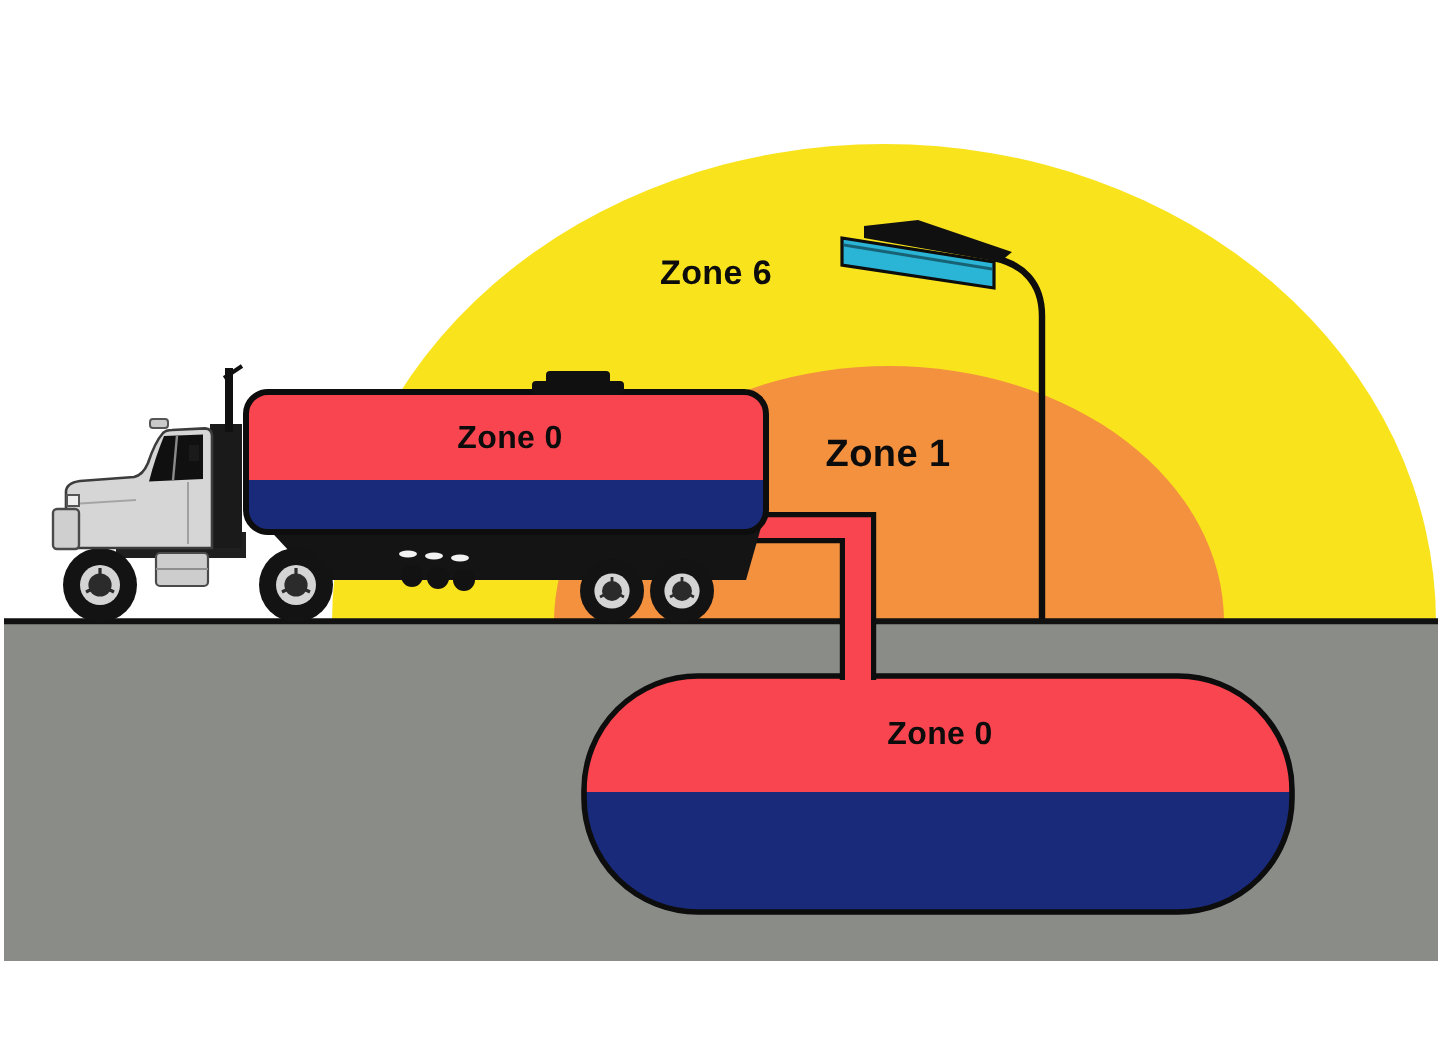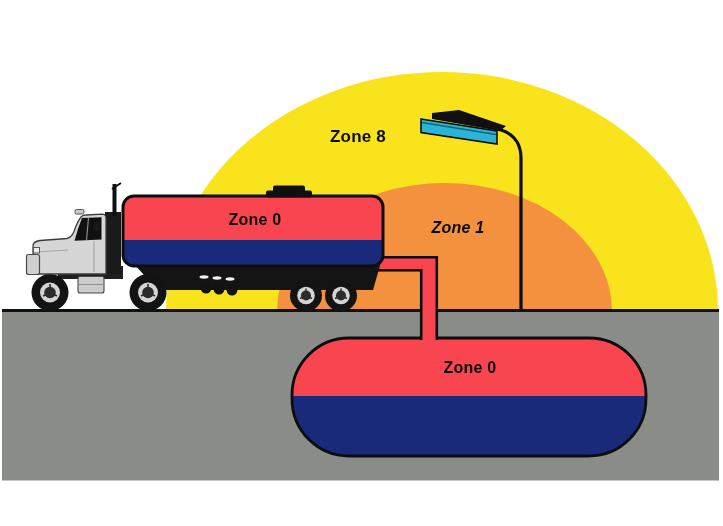--- a/index.html
+++ b/index.html
@@ -14,21 +14,21 @@
   .zone-label{
     position:absolute;
     transform:translate(-50%,-50%);
     font-family:"Liberation Sans",sans-serif;
     font-weight:700;
     color:#0c0c0c;
     white-space:nowrap;
     letter-spacing:.2px;
   }
   .lbl-zone2{left:358px;top:137px;font-size:17px;}
-  .lbl-zone1{left:458px;top:228px;font-size:16px;font-style:italic;}
+  .lbl-zone1{left:444px;top:228px;font-size:19px;}
   .lbl-z0-truck{left:255px;top:220px;font-size:16px;}
   .lbl-z0-tank{left:470px;top:368px;font-size:16px;}
 </style>
 </head>
 <body>
 
 <div class="stage">
   <svg width="723" height="526" viewBox="0 0 723 526">
     <defs>
       <clipPath id="ugTankClip">
@@ -129,17 +129,17 @@
         <path d="M94,241 L94,272" stroke="#a0a0a0" stroke-width="1"></path>
         <rect x="94.5" y="222.5" width="5" height="8" fill="#1a1a1a"></rect>
         <rect x="26.5" y="254.5" width="13" height="20" rx="2" fill="#cfcfcf" stroke="#4a4a4a" stroke-width="1.2"></rect>
         <rect x="33.5" y="247.5" width="6" height="5.5" fill="#eeeeee" stroke="#555" stroke-width="1"></rect>
         <rect x="78" y="276.5" width="26" height="16.5" rx="2" fill="#cdcdcd" stroke="#4a4a4a" stroke-width="1.1"></rect>
         <path d="M78,284.5 L104,284.5" stroke="#8f8f8f" stroke-width="1"></path>
       </g>
     </g>
   </svg>
 
-  <div class="zone-label lbl-zone2">Zone 8</div>
+  <div class="zone-label lbl-zone2">Zone 6</div>
   <div class="zone-label lbl-zone1">Zone 1</div>
   <div class="zone-label lbl-z0-truck">Zone 0</div>
   <div class="zone-label lbl-z0-tank">Zone 0</div>
 </div>
 
 </body></html>

